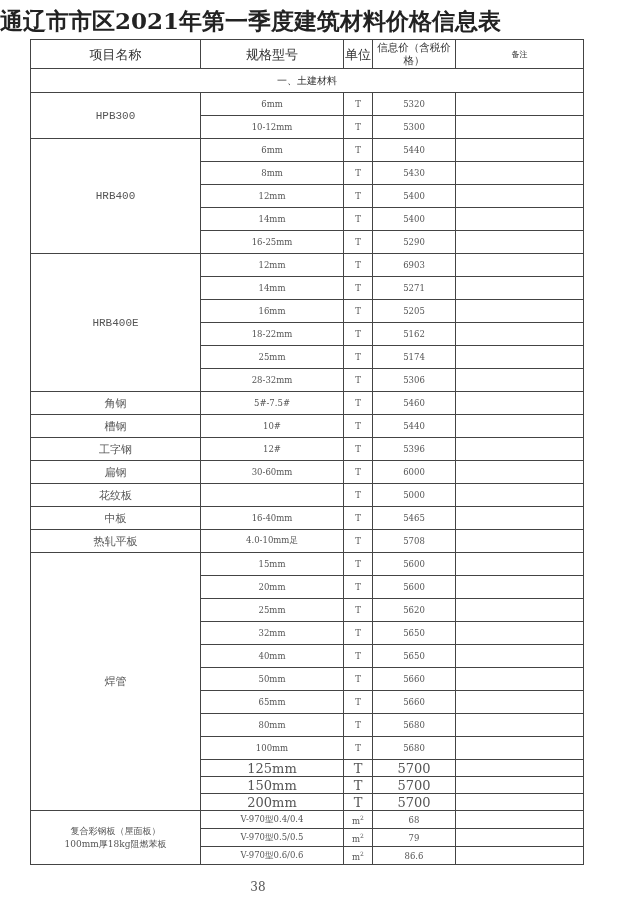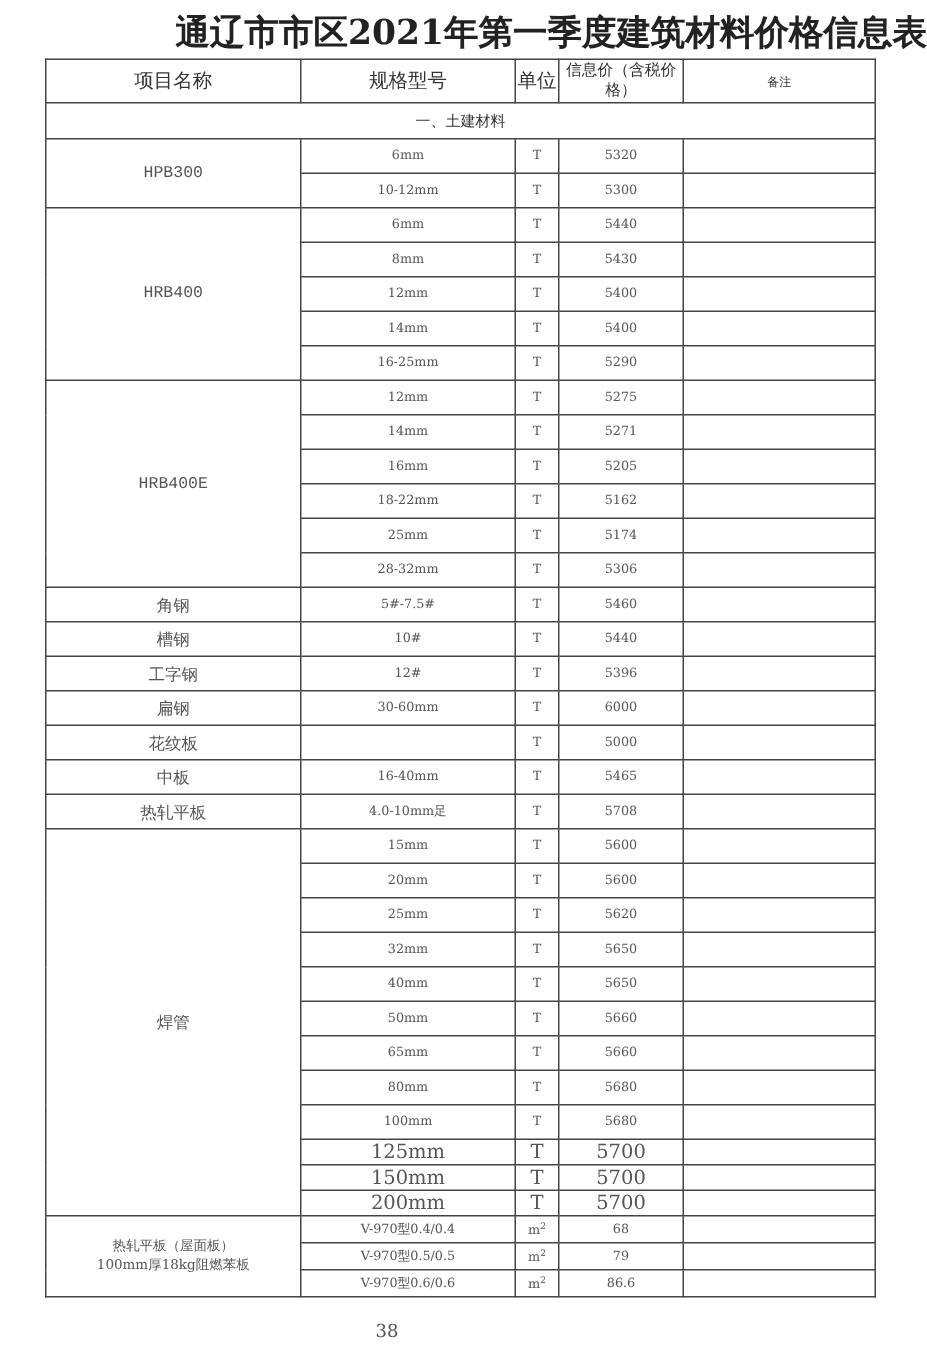--- a/index.html
+++ b/index.html
@@ -1,21 +1,21 @@
 <!DOCTYPE html>
 <html><head>
 <meta charset="utf-8">
 <style>
   html, body { margin: 0; padding: 0; }
   body {
     width: 618px; height: 903px; background: #ffffff; position: relative; overflow: hidden;
     font-family: "DejaVu Serif", "Liberation Serif", serif; color: #333;
   }
   .title {
-    position: absolute; left: 0; top: 6px; width: 618px; text-align: right;
+    position: absolute; left: 0; top: 6px; width: 618px; text-align: left;
     font-family: "DejaVu Serif", serif; font-weight: bold; font-size: 23px; color: #222;
     letter-spacing: 0px; white-space: nowrap;
   }
   table.sheet {
     position: absolute; left: 30px; top: 39px; width: 553px;
     border-collapse: collapse; table-layout: fixed;
     border: 1.5px solid #333;
   }
   table.sheet td, table.sheet th {
     border: 1px solid #444; text-align: center; vertical-align: middle;
@@ -108,21 +108,21 @@
       <td>16-25mm</td>
       <td>T</td>
       <td>5290</td>
       <td></td>
     </tr>
 
     <tr class="r">
       <td class="nm" rowspan="6">HRB400E</td>
       <td>12mm</td>
       <td>T</td>
-      <td>5275</td>
+      <td>6903</td>
       <td></td>
     </tr>
     <tr class="r">
       <td>14mm</td>
       <td>T</td>
       <td>5271</td>
       <td></td>
     </tr>
     <tr class="r">
       <td>16mm</td>
@@ -268,21 +268,21 @@
     </tr>
     <tr class="s">
       <td>200mm</td>
       <td>T</td>
       <td>5700</td>
       <td></td>
     </tr>
 
     <tr class="t">
       <td class="nm nm2" rowspan="3">
-        <div>热轧平板（屋面板）</div>
+        <div>复合彩钢板（屋面板）</div>
         <div>100mm厚18kg阻燃苯板</div>
       </td>
       <td>V-970型0.4/0.4</td>
       <td><span>m</span><sup>2</sup></td>
       <td>68</td>
       <td></td>
     </tr>
     <tr class="t">
       <td>V-970型0.5/0.5</td>
       <td><span>m</span><sup>2</sup></td>

